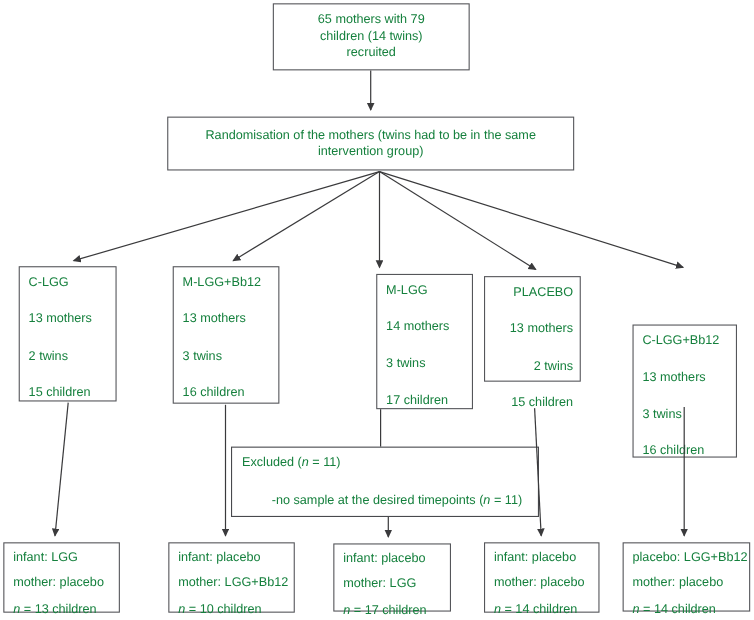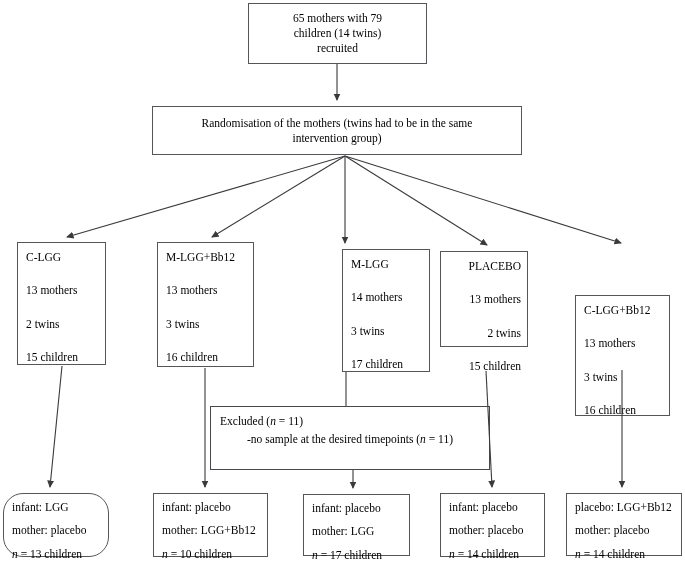--- a/index.html
+++ b/index.html
@@ -5,22 +5,22 @@
   html, body {
     margin: 0;
     padding: 0;
     background: #ffffff;
   }
   #canvas {
     position: relative;
     width: 685px;
     height: 564px;
     background: #ffffff;
-    font-family: Liberation Serif, serif;
-    color: #000000;
+    font-family: Liberation Sans, sans-serif;
+    color: #15803d;
     overflow: hidden;
   }
   .box {
     position: absolute;
     border: 1px solid #55565a;
     background: #ffffff;
     box-sizing: border-box;
     font-size: 11.5px;
     line-height: 1.3;
   }
@@ -38,25 +38,25 @@
   
   .group-box { padding: 7px 6px 0 8px; }
   .group-box .g-line { margin-bottom: 18.5px; white-space: nowrap; }
   #group-0 { left: 17px;  top: 242px; width: 89px; height: 123px; }
   #group-1 { left: 157px; top: 242px; width: 97px; height: 125px; }
   #group-2 { left: 302px; top: 249px; width: 88px; height: 123px; margin-left: 40px; }
   #group-3 { left: 440px; top: 251px; width: 88px; height: 96px; text-align: right; }
   #group-4 { left: 575px; top: 249px; width: 95px; height: 121px; margin-top: 46px; }
   
   #excluded-box { left: 210px; top: 406px; width: 280px; height: 64px; padding: 7px 16px 0 9px; border-color: #48494d; }
-  #excluded-detail { margin-top: 3px; padding-left: 27px; white-space: nowrap; }
+  #excluded-detail { margin-top: 19px; padding-left: 27px; white-space: nowrap; }
   
   .outcome-box { padding: 6px 5px 0 8px; }
   .outcome-box .o-line { margin-bottom: 8.5px; white-space: nowrap; }
-  #outcome-0 { left: 3px;   top: 493px; width: 106px; height: 64px; border-radius: 20px; }
+  #outcome-0 { left: 3px;   top: 493px; width: 106px; height: 64px; }
   #outcome-1 { left: 153px; top: 493px; width: 115px; height: 64px; }
   #outcome-2 { left: 303px; top: 494px; width: 107px; height: 62px; }
   #outcome-3 { left: 440px; top: 493px; width: 105px; height: 64px; }
   #outcome-4 { left: 566px; top: 493px; width: 116px; height: 63px; }
   .it { font-style: italic; }
   #arrow-layer {
     position: absolute;
     left: 0; top: 0;
     width: 685px; height: 564px;
     pointer-events: none;

